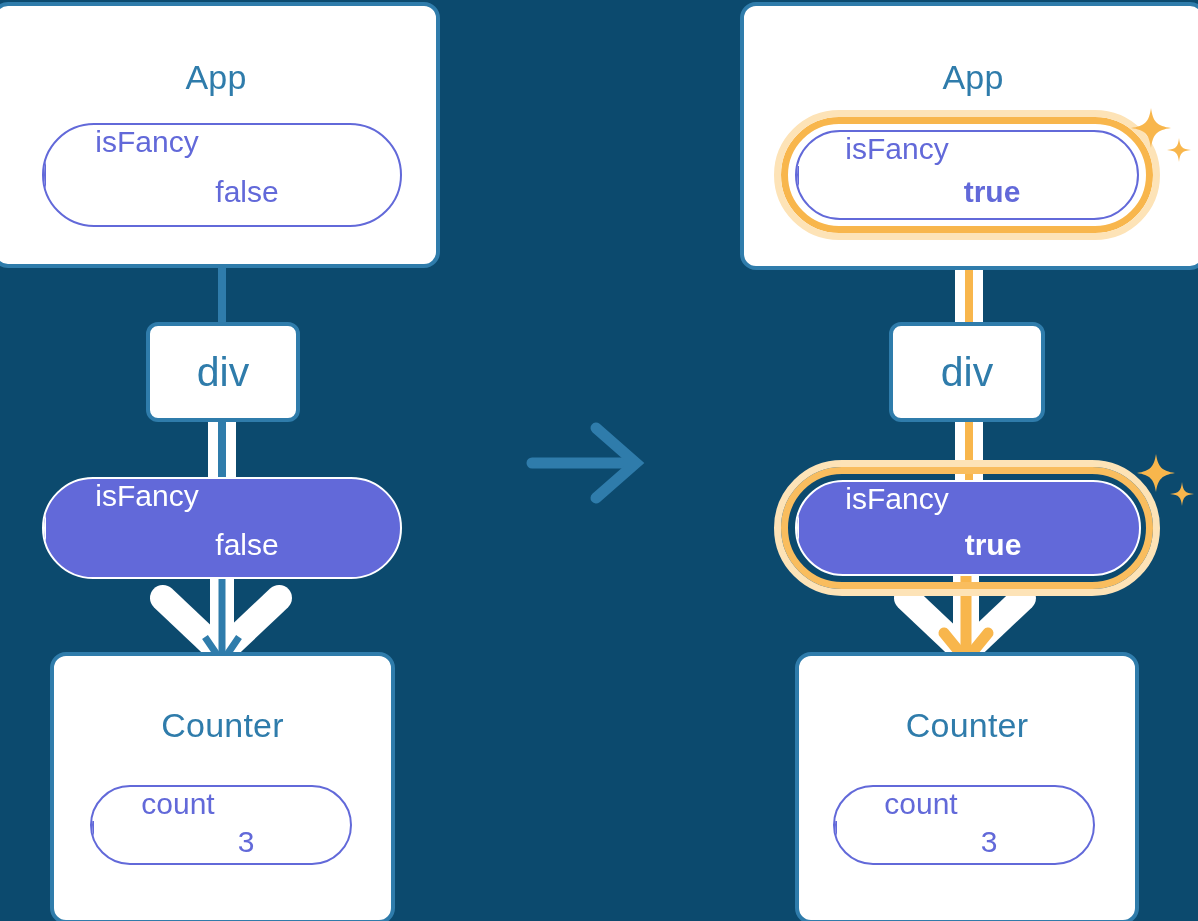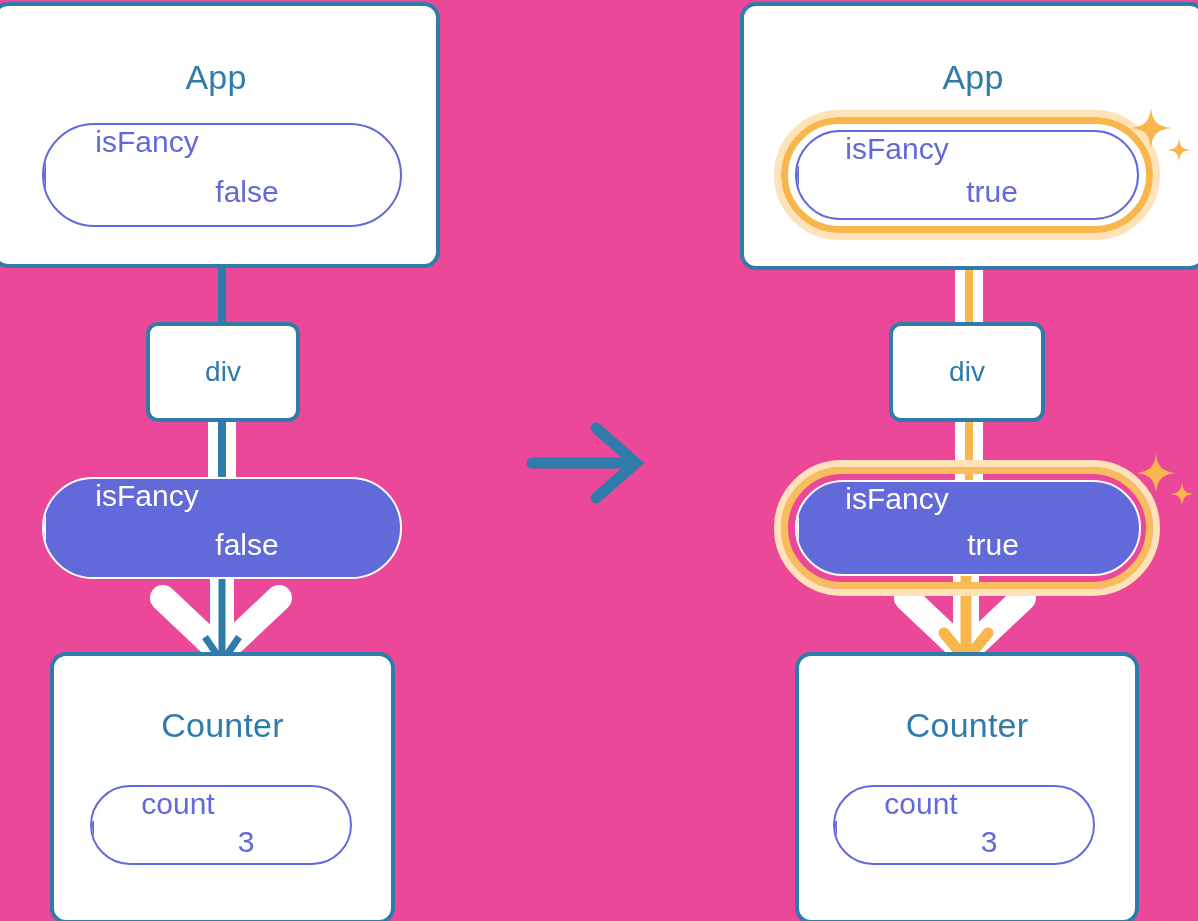--- a/index.html
+++ b/index.html
@@ -10,21 +10,21 @@
   body {
     width: 1198px;
     height: 921px;
     font-family: "Liberation Sans", sans-serif;
     overflow: hidden;
   }
   #stage {
     position: relative;
     width: 1198px;
     height: 921px;
-    background: #ec4899;
+    background: #0c4a6e;
   }
   .panel {
     position: absolute;
     top: 0;
     width: 599px;
     height: 921px;
   }
   #panel-before { left: 0; }
   #panel-after  { left: 599px; }
 
@@ -55,21 +55,21 @@
   .div-box {
     position: absolute;
     background: #ffffff;
     border: 4px solid #2f7cab;
     border-radius: 12px;
     box-sizing: border-box;
     display: flex;
     align-items: center;
     justify-content: center;
     color: #2f7cab;
-    font-size: 28px;
+    font-size: 41px;
   }
   .div-label { position: relative; z-index: 3; }
 
   
   .pill {
     position: absolute;
     display: flex;
     align-items: stretch;
     border-radius: 999px;
     box-sizing: border-box;
@@ -96,21 +96,21 @@
   .pill.outline .cell.val { border-left: 2px solid #6269d9; }
 
   
   .pill.filled {
     background: #6269d9;
     border: 2px solid #ffffff;
   }
   .pill.filled .cell { color: #ffffff; }
   .pill.filled .cell.val { border-left: 2px solid #ffffff; }
 
-  .pill .cell.bold { font-weight: normal; }
+  .pill .cell.bold { font-weight: bold; }
 
   
   .ring {
     position: absolute;
     border-radius: 999px;
     box-sizing: border-box;
     border: 7px solid #f8b64c;
     outline: 7px solid #fde3b7;
     z-index: 3;
   }

